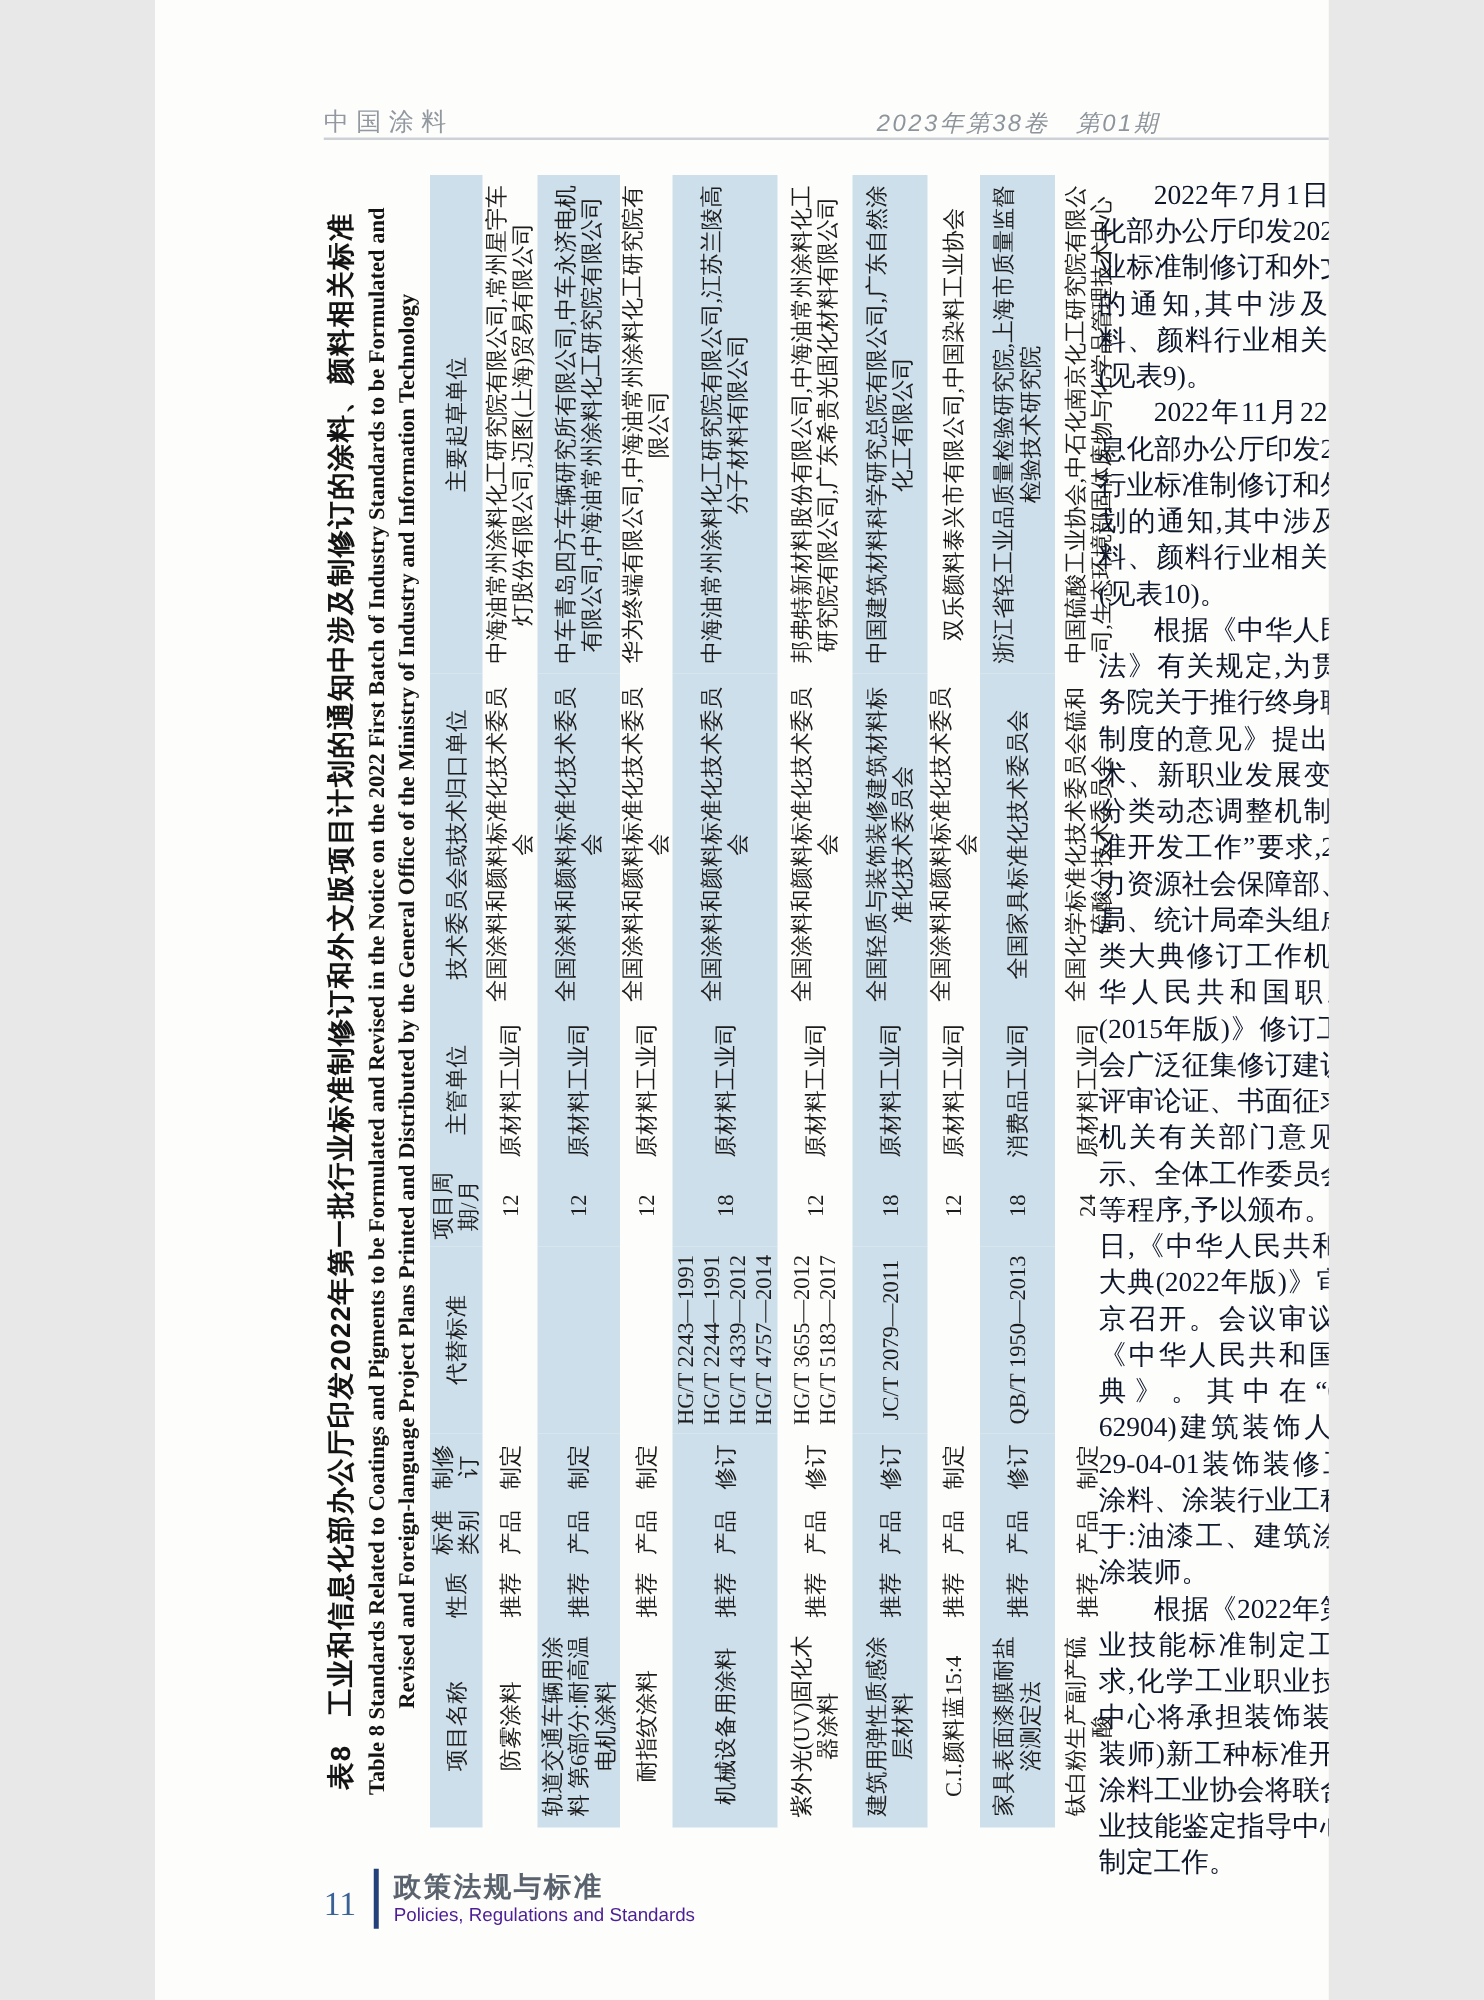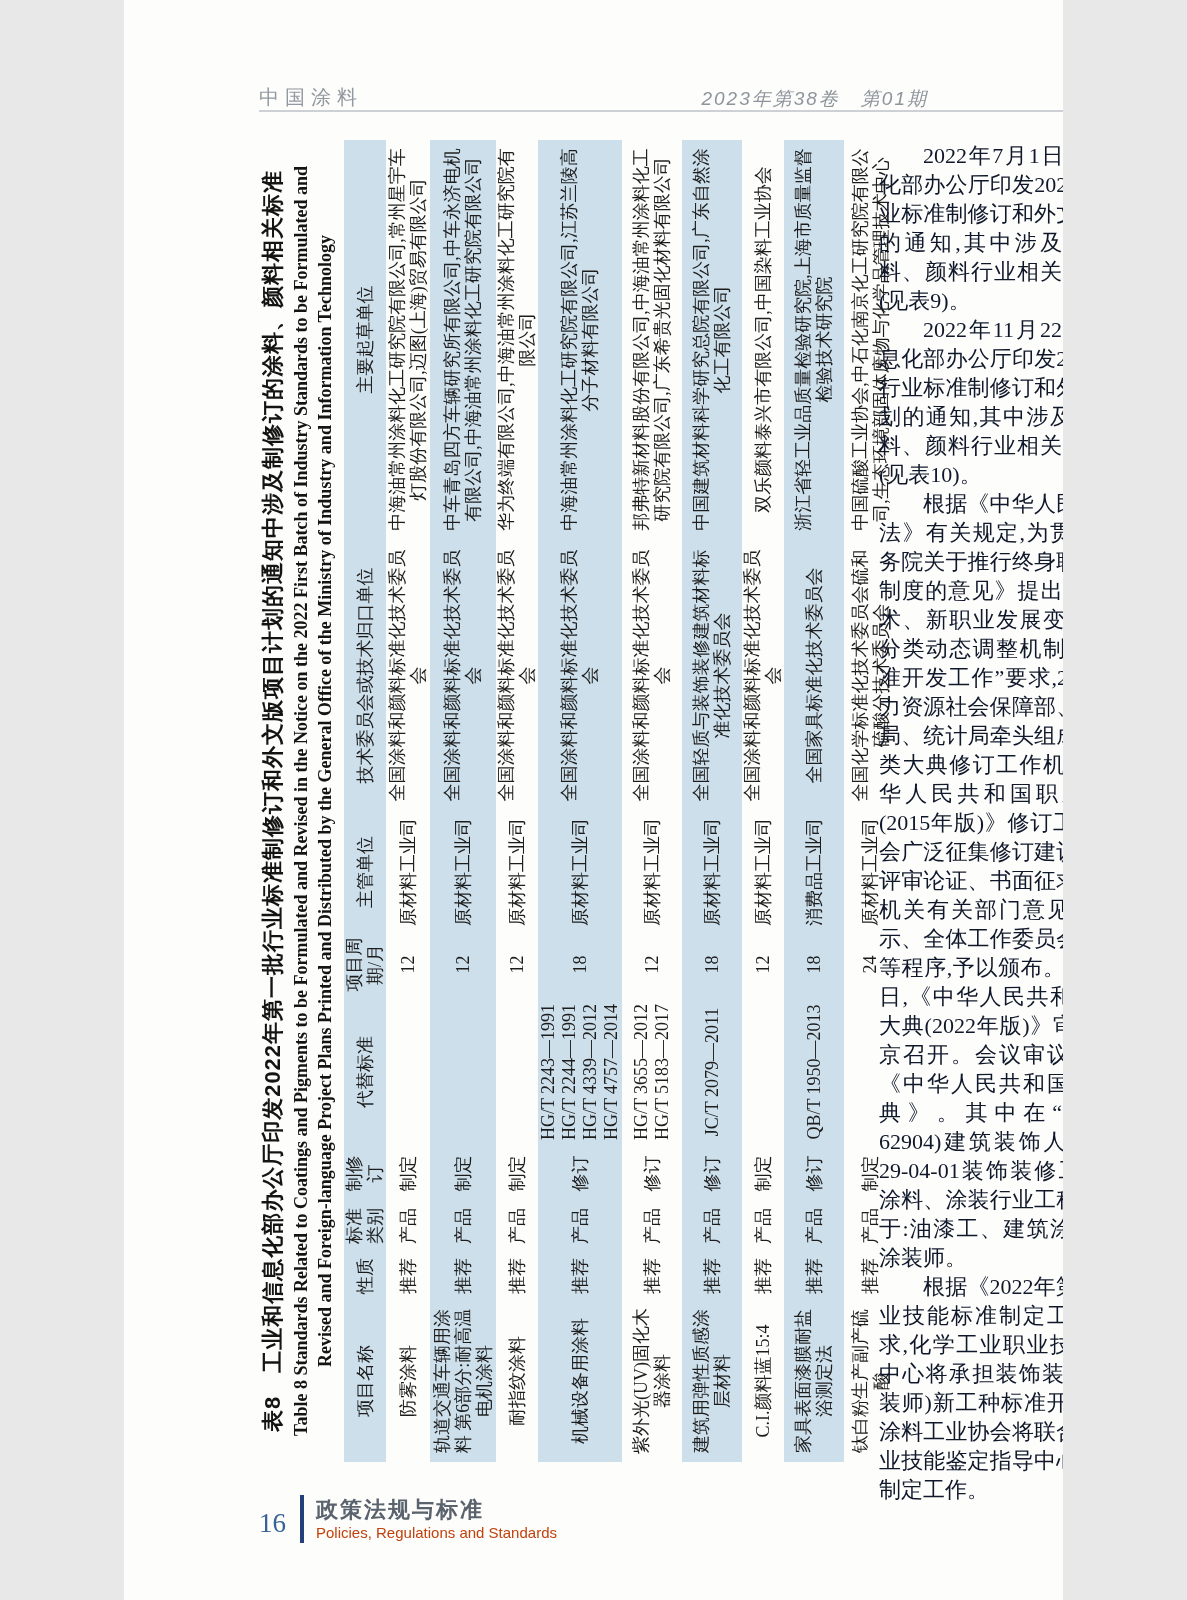--- a/index.html
+++ b/index.html
@@ -44,21 +44,21 @@
   .article-col p{margin:0;text-indent:2em;font-size:22px;line-height:29px;text-align:justify;color:#0f172a;}
 
   
   .page-footer{position:absolute;left:135px;top:1495px;display:flex;align-items:center;}
   .page-number{font-size:27px;color:#3a6296;margin-right:14px;margin-top:8px;}
   .footer-bar{width:4px;height:48px;background:#24407a;margin-right:12px;}
   .footer-labels{display:flex;flex-direction:column;justify-content:flex-end;}
   .section-title-zh{font-family:"Liberation Sans","DejaVu Sans",sans-serif;font-weight:bold;
                     font-size:22px;line-height:27px;color:#59626d;letter-spacing:2px;}
   .section-title-en{font-family:"Liberation Sans","DejaVu Sans",sans-serif;
-                    font-size:15px;line-height:19px;color:#c2410c;}
+                    font-size:15px;line-height:19px;color:#4c1d95;}
 </style>
 </head>
 <body>
 
 <div id="page">
 
   <div class="journal-name">中国涂料</div>
   <div class="issue-info">2023年第38卷　第01期</div>
   <div class="head-rule"></div>
 
@@ -203,21 +203,21 @@
   </div>
 
   <div class="article-col">
       <p>2022年7月1日,工业和信息化部办公厅印发2022年第二批行业标准制修订和外文版项目计划的通知,其中涉及制修订的涂料、颜料行业相关标准共计2项(见表9)。</p>
       <p>2022年11月22日,工业和信息化部办公厅印发2022年第三批行业标准制修订和外文版项目计划的通知,其中涉及制修订的涂料、颜料行业相关标准共计3项(见表10)。</p>
       <p>根据《中华人民共和国劳动法》有关规定,为贯彻落实《国务院关于推行终身职业技能培训制度的意见》提出的“紧跟新技术、新职业发展变化,建立职业分类动态调整机制,加快职业标准开发工作”要求,2021年4月,人力资源社会保障部、市场监管总局、统计局牵头组成国家职业分类大典修订工作机构,启动《中华人民共和国职业分类大典(2015年版)》修订工作。经向社会广泛征集修订建议、组织专家评审论证、书面征求中央和国家机关有关部门意见、向社会公示、全体工作委员会议审议通过等程序,予以颁布。2022年9月27日,《中华人民共和国职业分类大典(2022年版)》审定颁布会在京召开。会议审议通过了新版《中华人民共和国职业分类大典》。其中在“6-29-04(GBM 62904)建筑装饰人员”领域,“6-29-04-01装饰装修工”职业涉及涂料、涂装行业工种包括但不限于:油漆工、建筑涂装工、艺术涂装师。</p>
       <p>根据《2022年第二批国家职业技能标准制定工作计划》要求,化学工业职业技能鉴定指导中心将承担装饰装修工(艺术涂装师)新工种标准开发工作,中国涂料工业协会将联合化学工业职业技能鉴定指导中心进行标准的制定工作。</p>
     </div>
 
   <div class="page-footer">
-    <div class="page-number">16</div>
+    <div class="page-number">11</div>
     <div class="footer-bar"></div>
     <div class="footer-labels">
       <div class="section-title-zh">政策法规与标准</div>
       <div class="section-title-en">Policies, Regulations and Standards</div>
     </div>
   </div>
 
 </div>
 
 </body></html>

